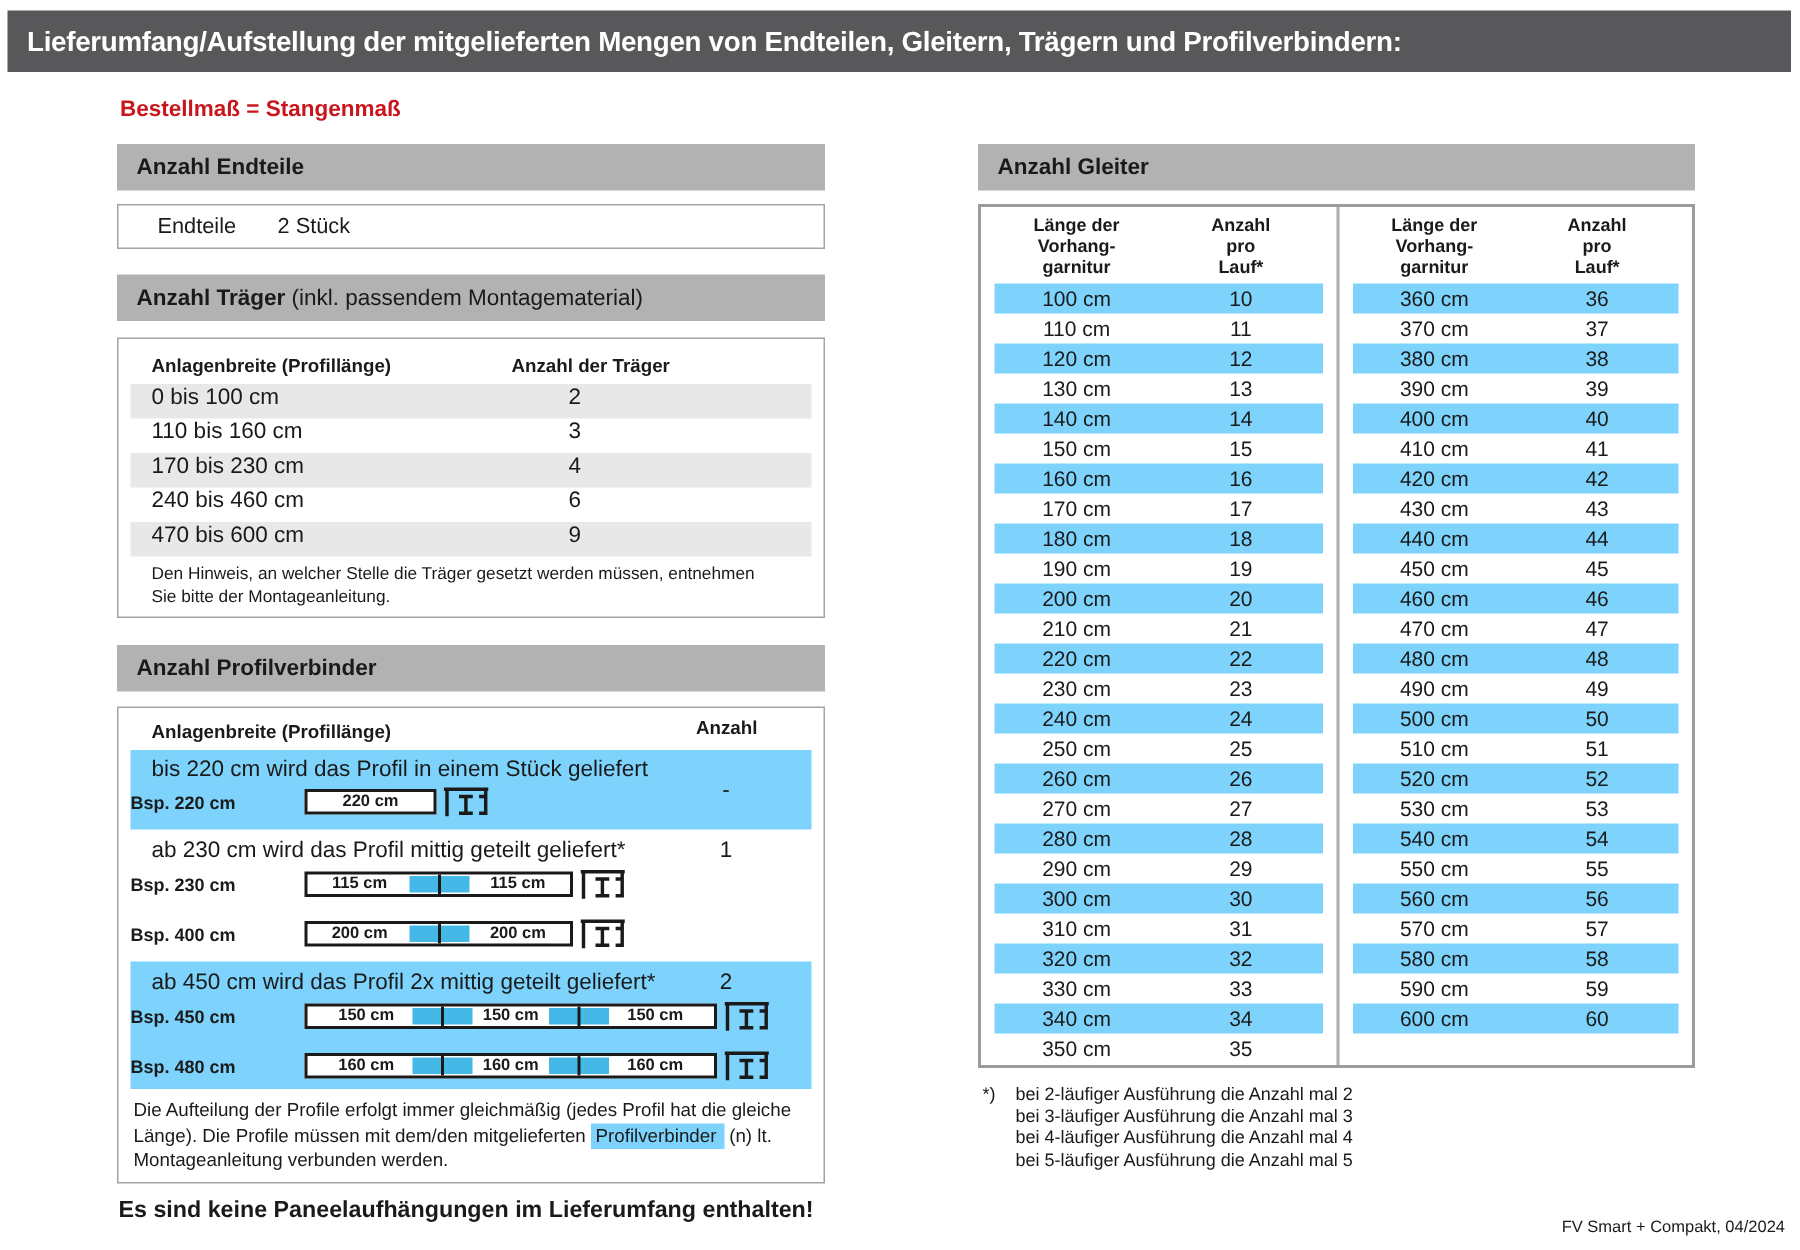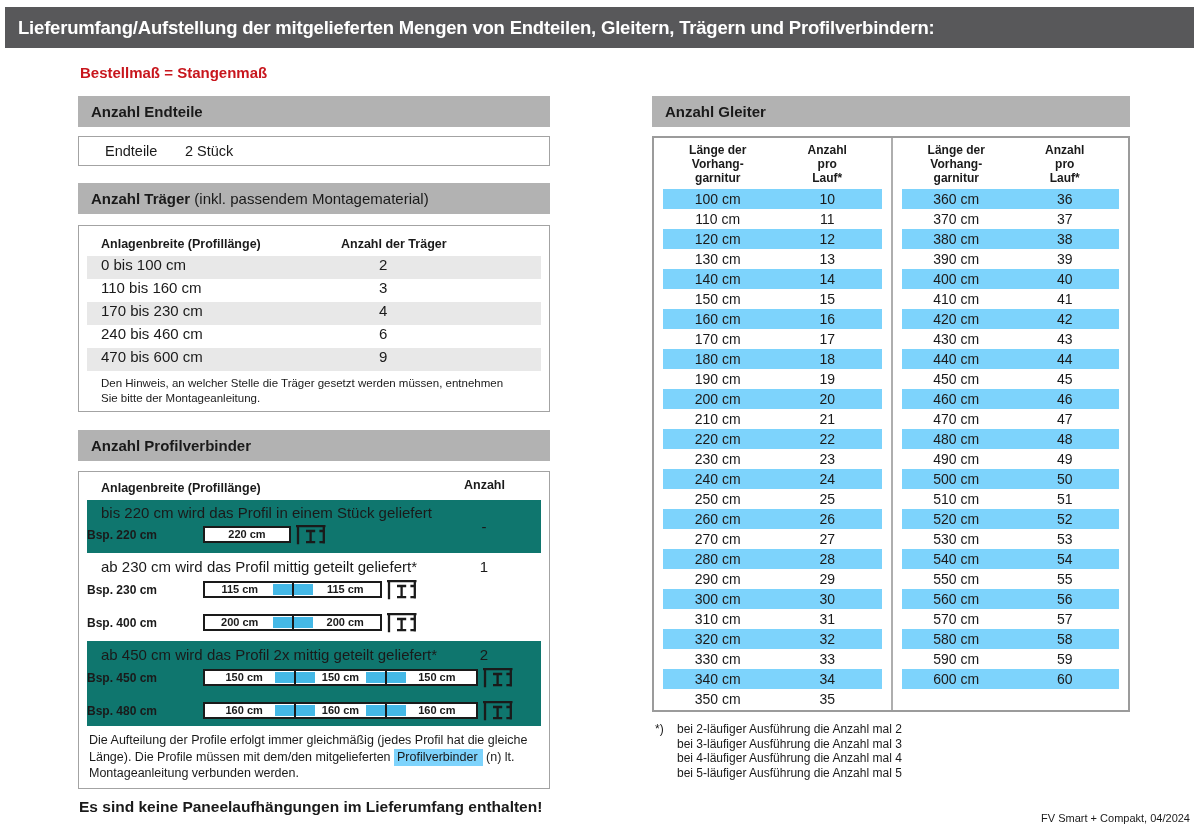--- a/index.html
+++ b/index.html
@@ -34,21 +34,21 @@
   .trow .tc2 { padding-left:38px; }
   .tnote { margin-top:5px; padding-left:14px; font-size:11.5px; line-height:14.5px; width:430px; }
 
   
   .sec3 { margin-top:18px; }
   .pv-box { margin-top:10px; border:1px solid #a3a3a3; padding:6px 8px 6px 8px; }
   .pheader { position:relative; height:22px; font-size:12.5px; font-weight:bold; }
   .pheader .pc1 { padding-left:14px; line-height:20px; }
   .panzahl-h { position:absolute; left:377px; top:0; width:40px; text-align:center; }
   .prow { position:relative; }
-  .prow.stripe { background:#0f766e; }
+  .prow.stripe { background:#7dd3fc; }
   [data-name="pv-rows"] .prow:nth-child(1) { height:53px; }
   [data-name="pv-rows"] .prow:nth-child(2) { height:88px; }
   [data-name="pv-rows"] .prow:nth-child(3) { height:85px; }
   .ptext { padding:6px 0 0 14px; font-size:15px; height:22px; line-height:16px; }
   [data-name="pv-rows"] .prow:nth-child(1) .ptext { padding-top:5px; height:21px; }
   .panzahl { position:absolute; left:377px; top:5px; width:40px; text-align:center; font-size:15px; }
   .panzahl.mid { top:18px; }
   .pex { display:flex; align-items:center; height:17px; margin-top:6px; }
   [data-name="pv-rows"] .prow:nth-child(1) .pex { margin-top:5px; }
   .pex + .pex { margin-top:16px; }

